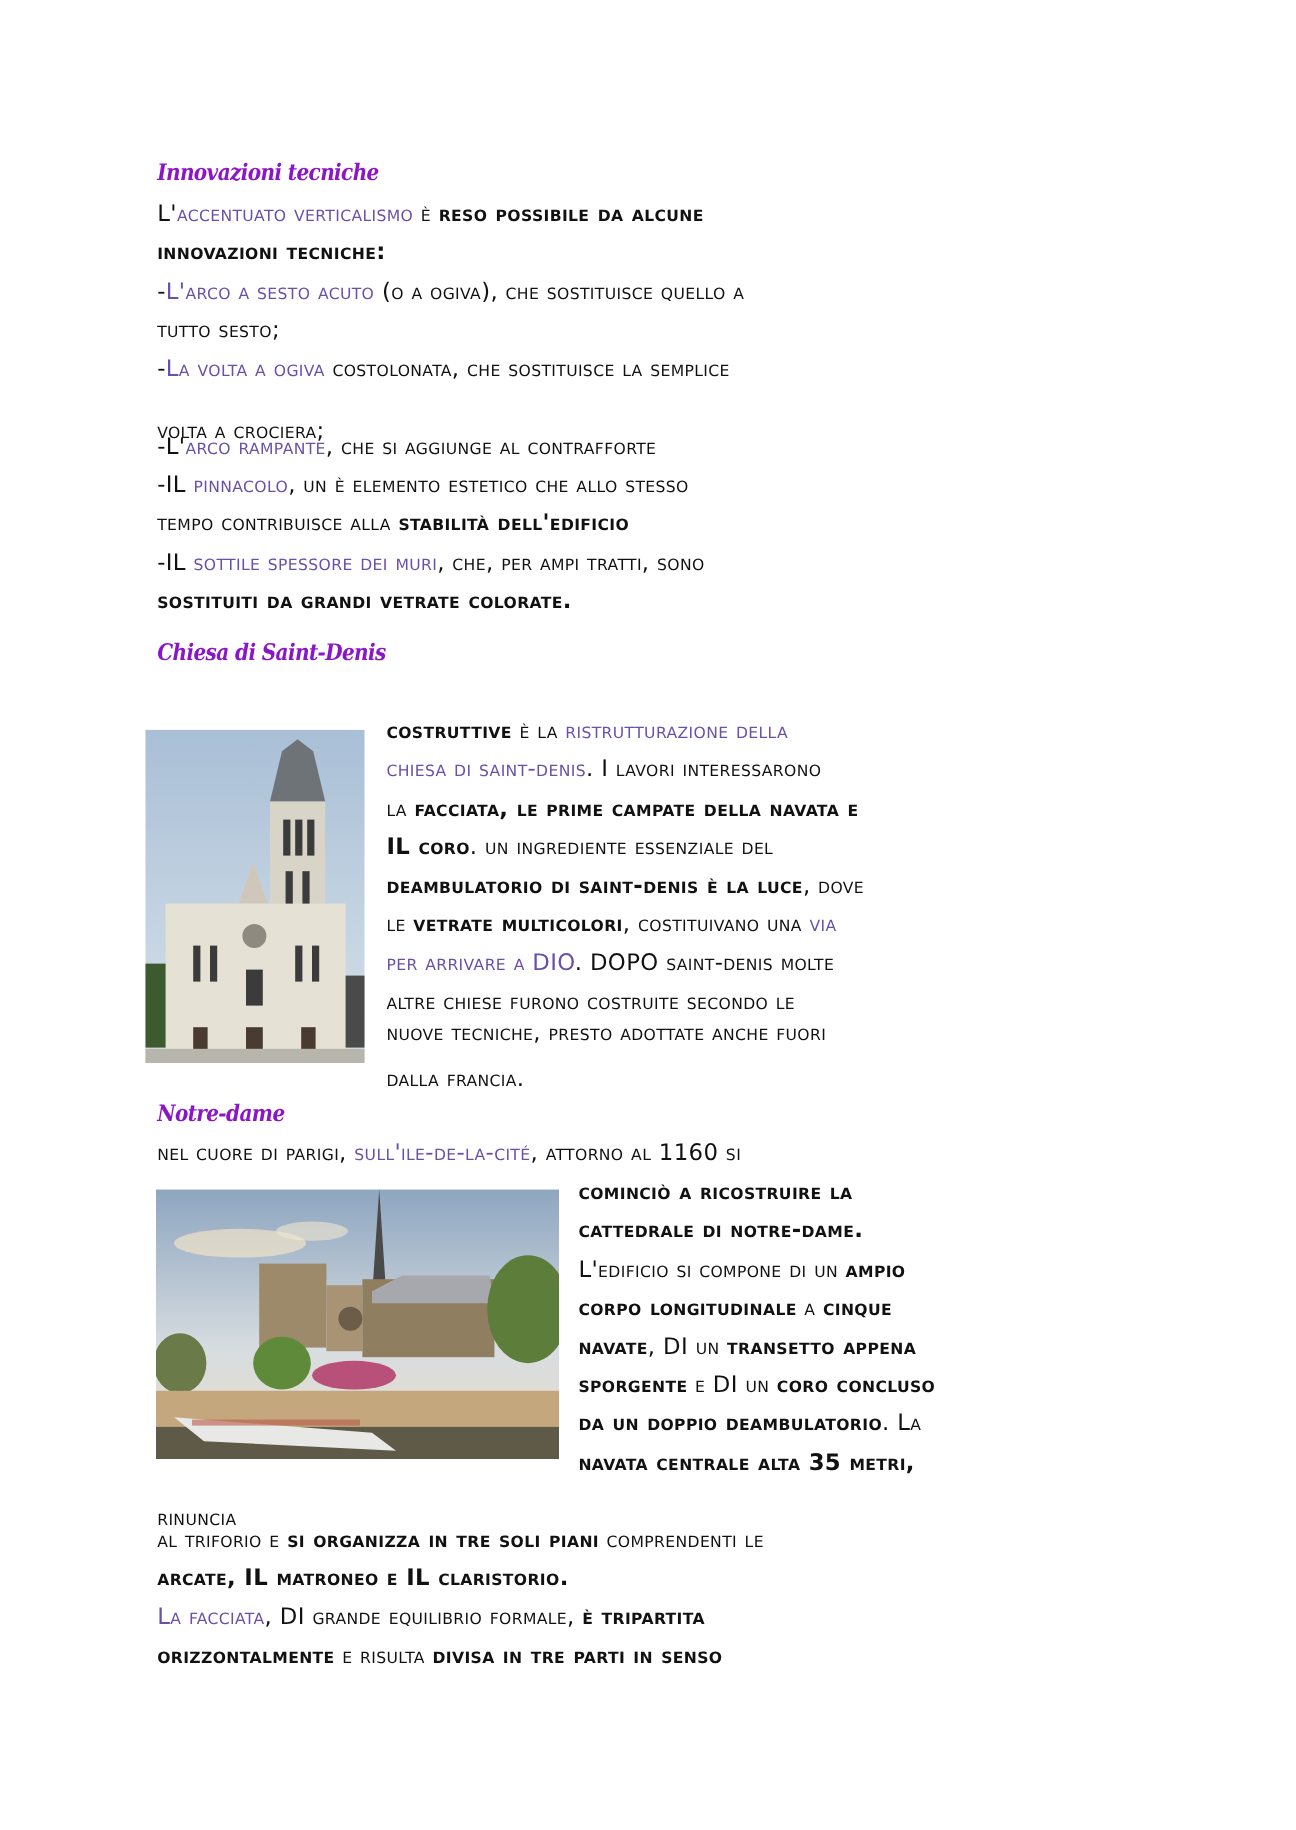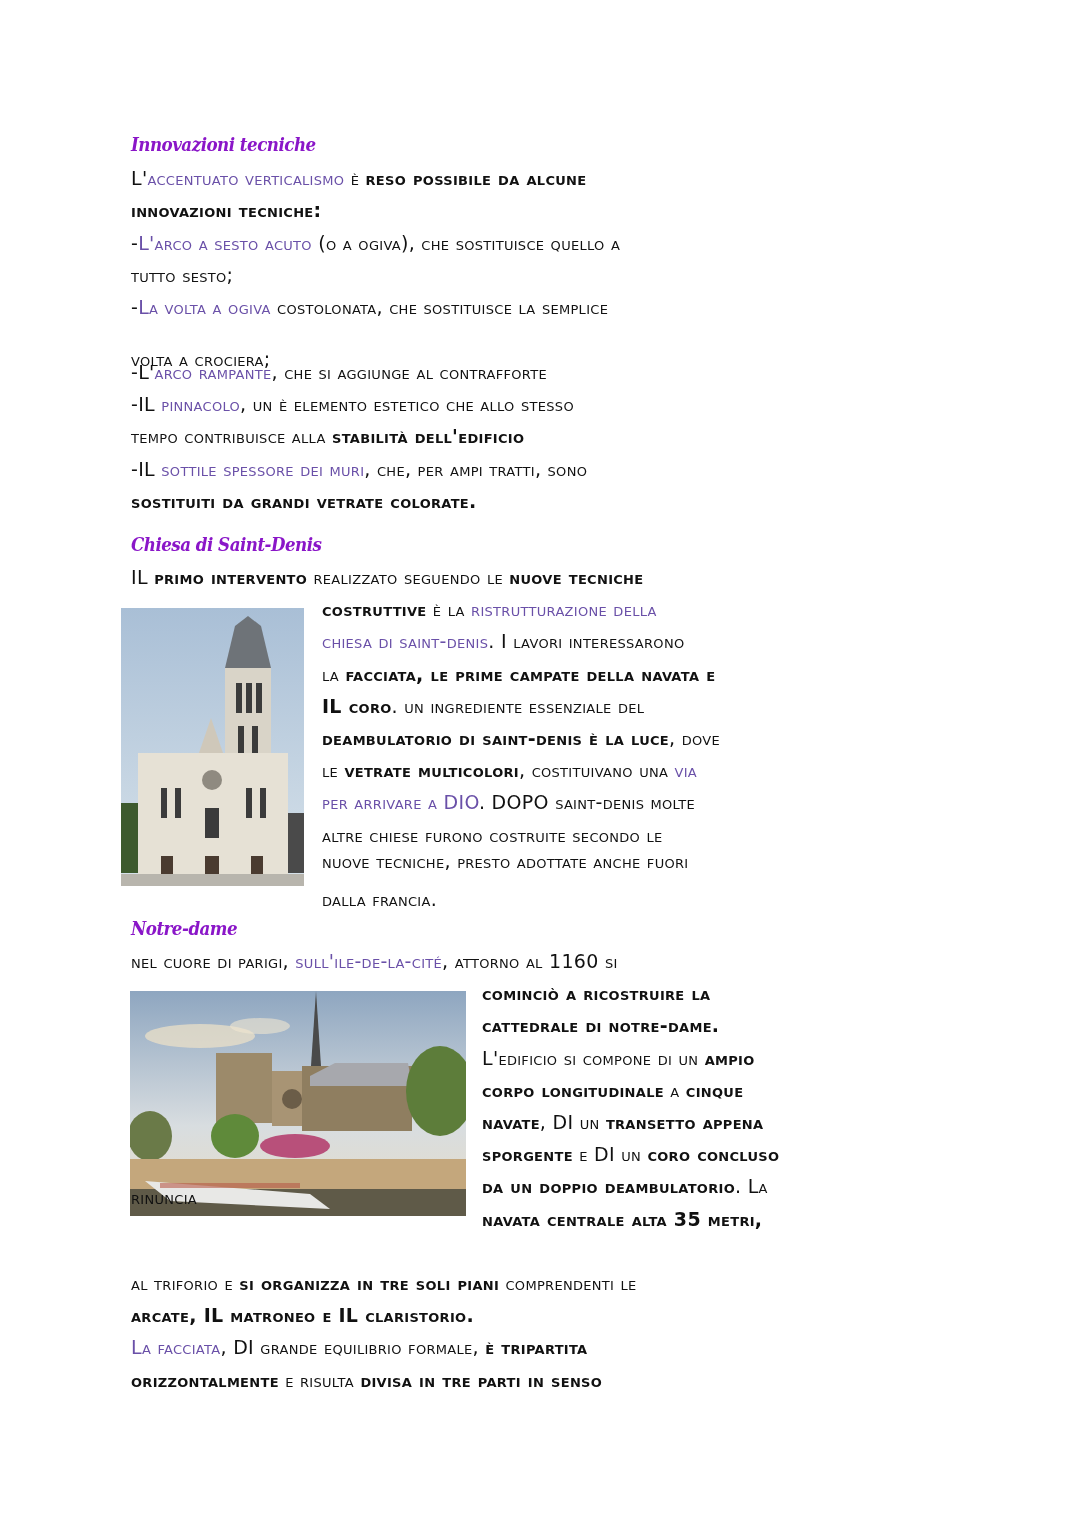--- a/index.html
+++ b/index.html
@@ -94,38 +94,37 @@
     <div class="line" style="top: 194.3px; left: 131px;"><span class="b">innovazioni tecniche:</span></div>
     <div class="line" style="top: 226.6px; left: 131px;"><span>-</span><span class="hl">L'arco a sesto acuto</span><span> (o a ogiva), che sostituisce quello a</span></div>
     <div class="line" style="top: 258.9px; left: 131px;"><span>tutto sesto;</span></div>
     <div class="line" style="top: 291.2px; left: 131px;"><span>-</span><span class="hl">La volta a ogiva</span><span> costolonata, che sostituisce la semplice</span></div>
     <div class="line" style="top: 323.5px; left: 131px; margin-top: 19px;"><span>volta a crociera;</span></div>
     <div class="line" style="top: 355.8px; left: 131px;"><span>-L'</span><span class="hl">arco rampante</span><span>, che si aggiunge al contrafforte</span></div>
     <div class="line" style="top: 388.1px; left: 131px;"><span>-IL </span><span class="hl">pinnacolo</span><span>, un è elemento estetico che allo stesso</span></div>
     <div class="line" style="top: 420.4px; left: 131px;"><span>tempo contribuisce alla </span><span class="b">stabilità dell'edificio</span></div>
     <div class="line" style="top: 452.7px; left: 131px;"><span>-IL </span><span class="hl">sottile spessore dei muri</span><span>, che, per ampi tratti, sono</span></div>
     <div class="line" style="top: 485px; left: 131px;"><span class="b">sostituiti da grandi vetrate colorate.</span></div>
-    <div class="line" style="top: 561px; left: 131px;"><span>IL </span><span class="b">primo intervento</span><span> realizzato seguendo le </span><span class="b">nuove tecniche</span></div>
     <div class="line" style="top: 593.2px; left: 322px;"><span class="b">costruttive</span><span> è la </span><span class="hl">ristrutturazione della</span></div>
     <div class="line" style="top: 625.4px; left: 322px;"><span class="hl">chiesa di saint-denis</span><span>. I lavori interessarono</span></div>
     <div class="line" style="top: 657.6px; left: 322px;"><span>la </span><span class="b">facciata, le prime campate della navata e</span></div>
     <div class="line" style="top: 689.8px; left: 322px;"><span class="b">IL coro</span><span>. un ingrediente essenziale del</span></div>
     <div class="line" style="top: 722px; left: 322px;"><span class="b">deambulatorio di saint-denis è la luce</span><span>, dove</span></div>
     <div class="line" style="top: 754.2px; left: 322px;"><span>le </span><span class="b">vetrate multicolori</span><span>, costituivano una </span><span class="hl">via</span></div>
     <div class="line" style="top: 786.4px; left: 322px;"><span class="hl">per arrivare a DIO</span><span>. DOPO saint-denis molte</span></div>
     <div class="line" style="top: 818.6px; left: 322px;"><span>altre chiese furono costruite secondo le</span></div>
     <div class="line" style="top: 845px; left: 322px;"><span>nuove tecniche, presto adottate anche fuori</span></div>
     <div class="line" style="top: 883px; left: 322px;"><span>dalla francia.</span></div>
     <div class="line" style="top: 945px; left: 131px;"><span>nel cuore di parigi, </span><span class="hl">sull'ile-de-la-cité</span><span>, attorno al 1160 si</span></div>
     <div class="line" style="top: 977.2px; left: 482px;"><span class="b">cominciò a ricostruire la</span></div>
     <div class="line" style="top: 1009.4px; left: 482px;"><span class="b">cattedrale di notre-dame.</span></div>
     <div class="line" style="top: 1041.6px; left: 482px;"><span>L'edificio si compone di un </span><span class="b">ampio</span></div>
     <div class="line" style="top: 1073.8px; left: 482px;"><span class="b">corpo longitudinale</span><span> a </span><span class="b">cinque</span></div>
     <div class="line" style="top: 1106px; left: 482px;"><span class="b">navate</span><span>, DI un </span><span class="b">transetto appena</span></div>
     <div class="line" style="top: 1138.2px; left: 482px;"><span class="b">sporgente</span><span> e DI un </span><span class="b">coro concluso</span></div>
     <div class="line" style="top: 1170.4px; left: 482px;"><span class="b">da un doppio deambulatorio</span><span>. La</span></div>
     <div class="line" style="top: 1202.6px; left: 482px;"><span class="b">navata centrale alta 35 metri,</span></div>
-    <div class="line" style="top: 1181px; left: 131px; text-align: right;"><span>rinuncia</span></div>
+    <div class="line" style="top: 1249px; left: 131px; text-align: right;"><span>rinuncia</span></div>
     <div class="line" style="top: 1267px; left: 131px;"><span>al triforio e </span><span class="b">si organizza in tre soli piani</span><span> comprendenti le</span></div>
     <div class="line" style="top: 1299.2px; left: 131px;"><span class="b">arcate, IL matroneo e IL claristorio.</span></div>
     <div class="line" style="top: 1331.4px; left: 131px;"><span class="hl">La facciata</span><span>, DI grande equilibrio formale, </span><span class="b">è tripartita</span></div>
     <div class="line" style="top: 1363.6px; left: 131px;"><span class="b">orizzontalmente</span><span> e risulta </span><span class="b">divisa in tre parti in senso</span></div>
   </div>
 
 </body></html>

